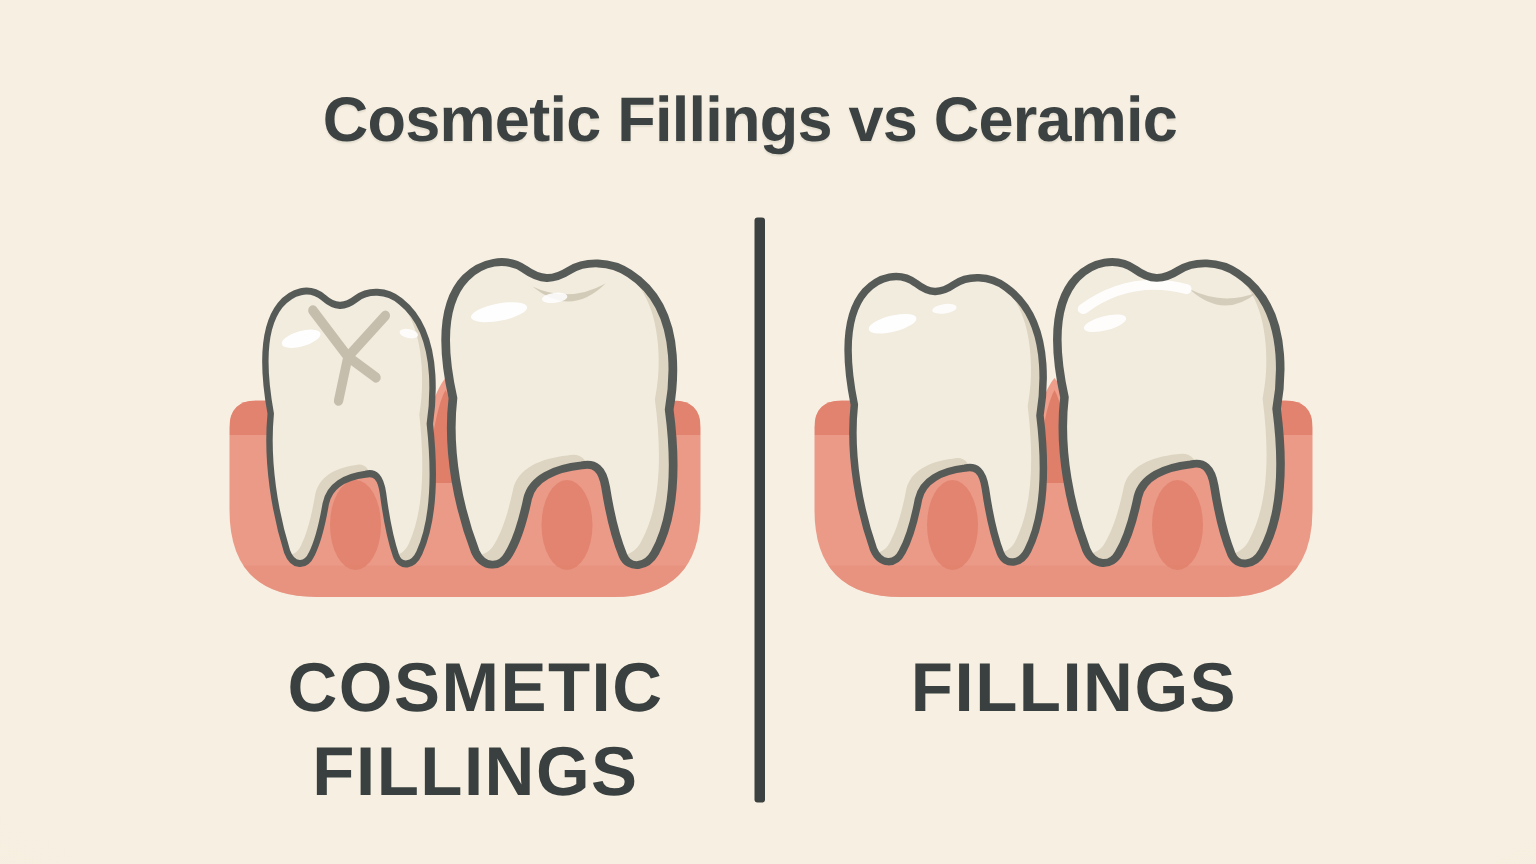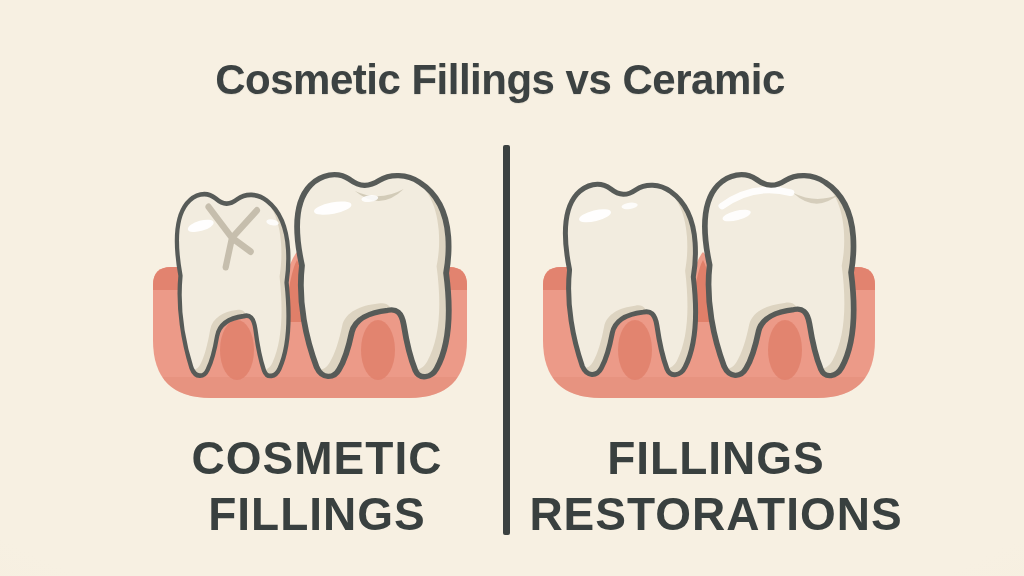--- a/index.html
+++ b/index.html
@@ -141,16 +141,15 @@
       <use href="#molar" fill="none" stroke="#575B58" stroke-width="5.5" stroke-linejoin="round" vector-effect="non-scaling-stroke"></use>
     </g>
   </svg>
 
   <div class="panel-label label-left">
     <span>COSMETIC</span>
     <span>FILLINGS</span>
   </div>
   <div class="panel-label label-right">
     <span>FILLINGS</span>
-    <span>RESTORATIONS</span>
   </div>
 
 </div>
 
 </body></html>

